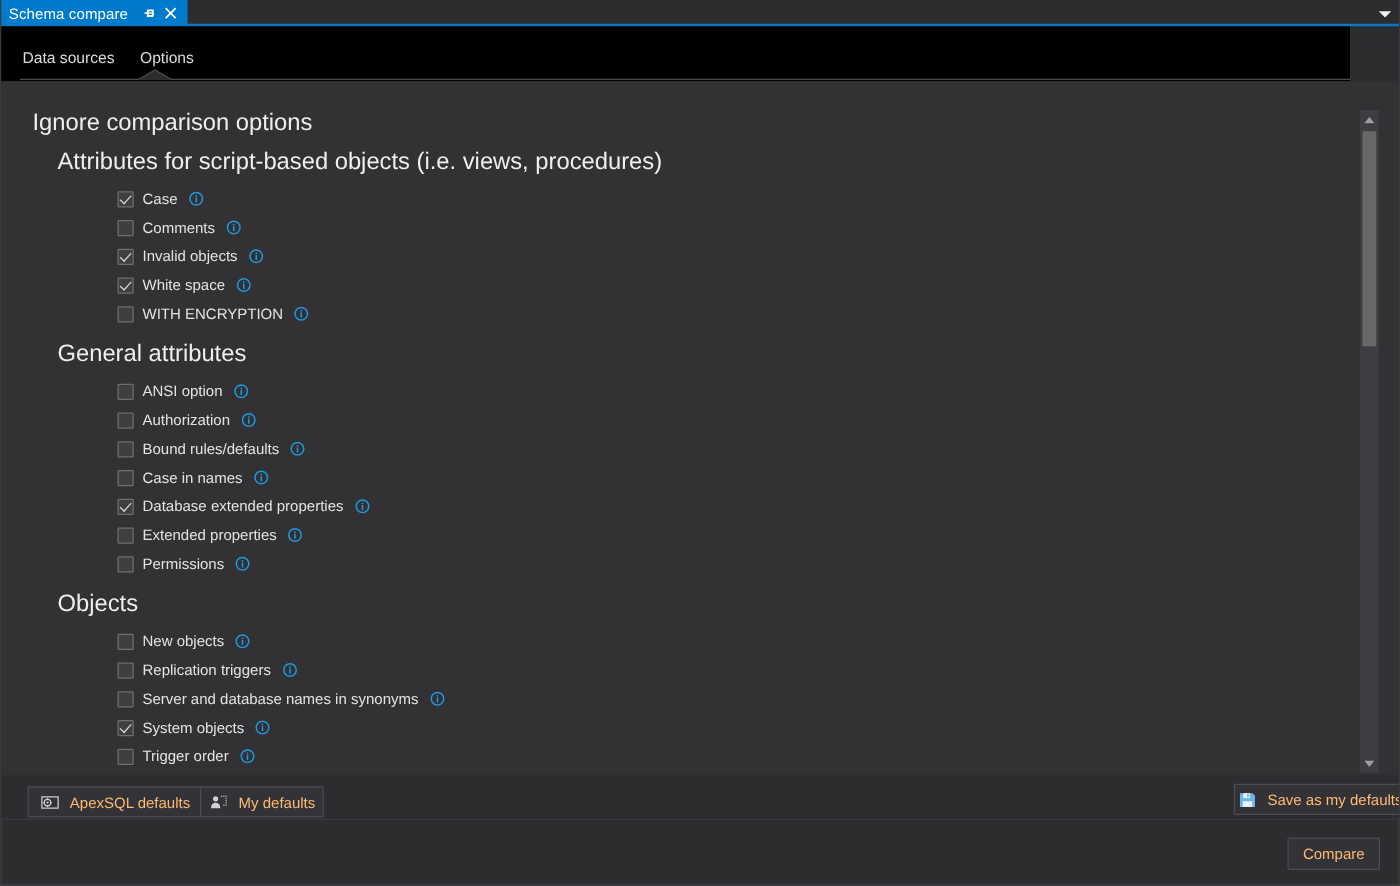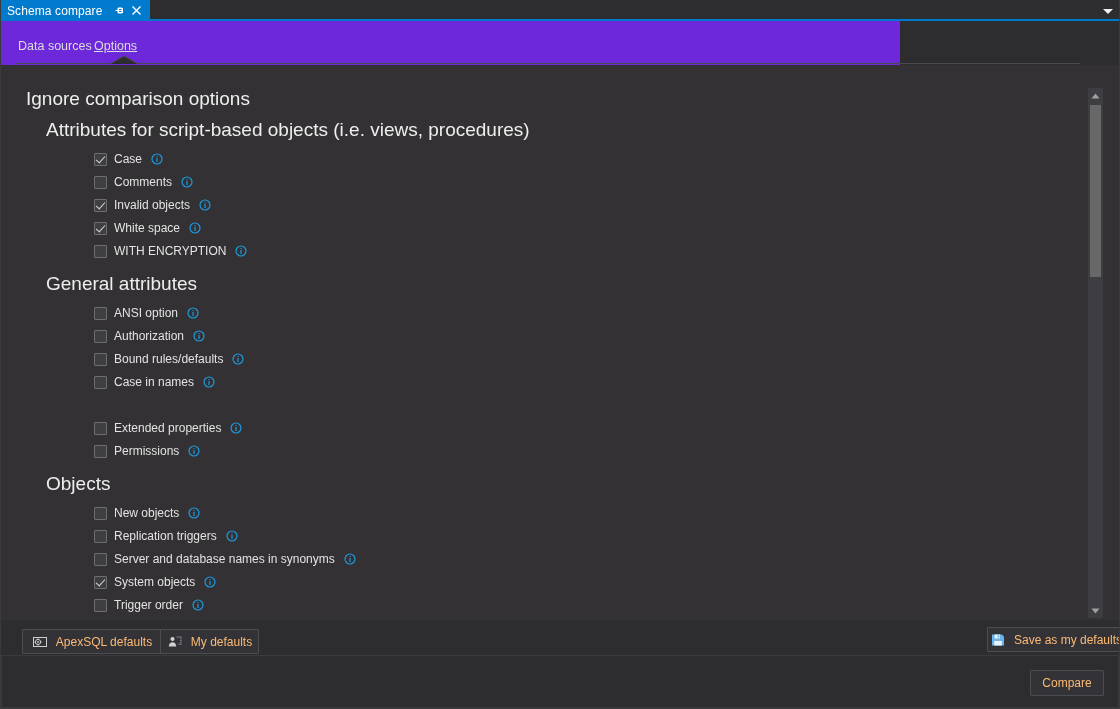--- a/index.html
+++ b/index.html
@@ -63,32 +63,32 @@
     position: absolute;
     right: 4px; top: 3px;
     width: 16px; height: 16px;
     display: flex; align-items: center; justify-content: center;
   }
 
   
   .tabrow {
     position: absolute;
     left: 0; top: 21px;
-    width: 900px; height: 44px;
-    background: #6d28d9;
+    width: 1080px; height: 44px;
+    background: #000000;
   }
   .tabrow .tab {
     position: absolute;
     top: 18px;
     font-size: 12.5px;
     color: #dcdcdc;
     white-space: nowrap;
   }
   .tabrow .tab.tab-datasources { left: 18px; }
-  .tabrow .tab.tab-options { left: 94px; text-decoration: underline; }
+  .tabrow .tab.tab-options { left: 112px; }
   .tabrow-underline {
     position: absolute;
     left: 16px; top: 42px;
     width: 1064px; height: 1px;
     background: #4a4a4d;
   }
   .tabrow-notch {
     position: absolute;
     left: 108px; top: 34px;
     width: 32px; height: 9px;
@@ -368,20 +368,31 @@
       <svg width="12" height="12" viewBox="0 0 12 12">
           <circle cx="6" cy="6" r="5" stroke="#1c9ae0" stroke-width="1.2" fill="none"></circle>
           <circle cx="6" cy="3.6" r="0.7" fill="#1c9ae0"></circle>
           <rect x="5.4" y="5" width="1.2" height="4" fill="#1c9ae0"></rect>
         </svg>
     </span>
   </div>
   <div class="cbrow" style="top:373px">
     <span class="cbox"></span>
     <span class="cblabel">Case in names</span>
+    <span class="infoicon">
+      <svg width="12" height="12" viewBox="0 0 12 12">
+          <circle cx="6" cy="6" r="5" stroke="#1c9ae0" stroke-width="1.2" fill="none"></circle>
+          <circle cx="6" cy="3.6" r="0.7" fill="#1c9ae0"></circle>
+          <rect x="5.4" y="5" width="1.2" height="4" fill="#1c9ae0"></rect>
+        </svg>
+    </span>
+  </div>
+  <div class="cbrow" style="top:396px">
+    <span class="cbox checked"></span>
+    <span class="cblabel">Database extended properties</span>
     <span class="infoicon">
       <svg width="12" height="12" viewBox="0 0 12 12">
           <circle cx="6" cy="6" r="5" stroke="#1c9ae0" stroke-width="1.2" fill="none"></circle>
           <circle cx="6" cy="3.6" r="0.7" fill="#1c9ae0"></circle>
           <rect x="5.4" y="5" width="1.2" height="4" fill="#1c9ae0"></rect>
         </svg>
     </span>
   </div>
   <div class="cbrow" style="top:419px">
     <span class="cbox"></span>

